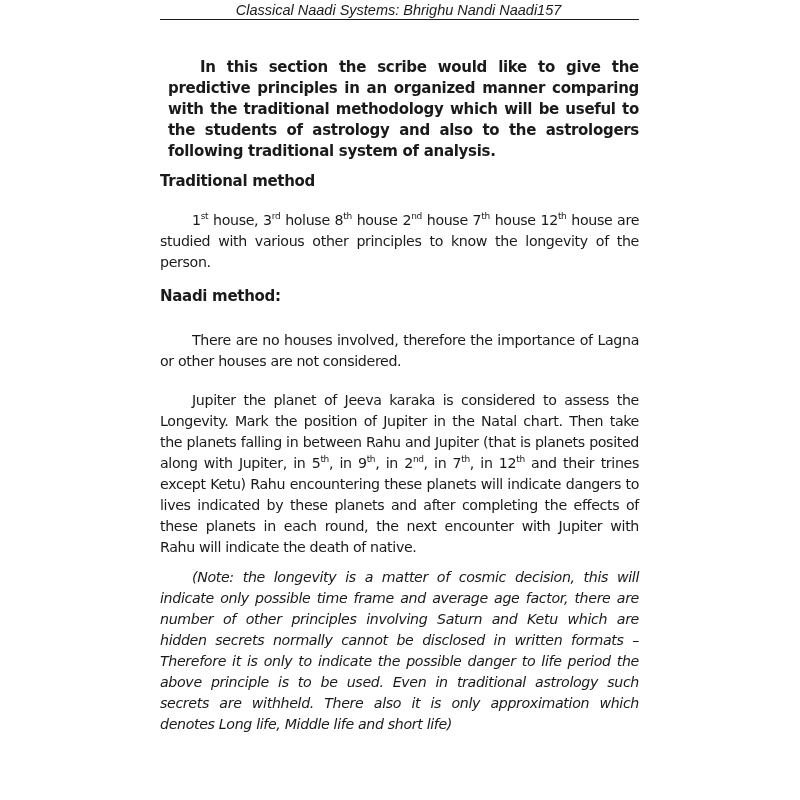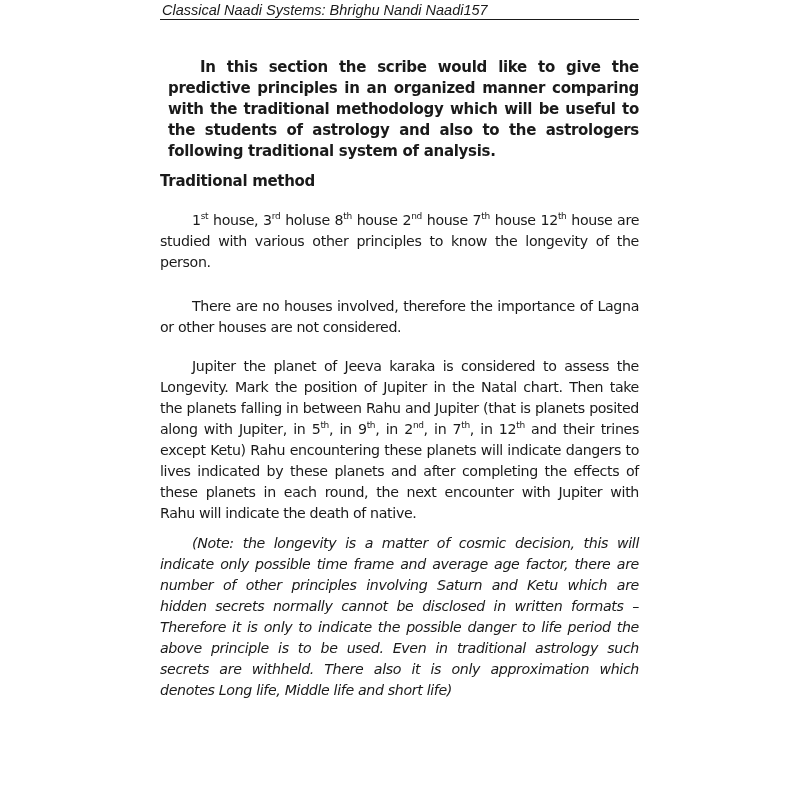--- a/index.html
+++ b/index.html
@@ -15,21 +15,21 @@
       color: #1a1a1a;
     }
     .page {
       position: absolute;
       left: 160px;
       top: 0;
       width: 479px;
     }
     .running-header {
       display: flex;
-      justify-content: flex-start;
+      justify-content: center;
       align-items: flex-end;
       font-family: "Liberation Sans", sans-serif;
       font-style: italic;
       font-size: 14.5px;
       height: 19px;
       border-bottom: 1.6px solid #1a1a1a;
       padding: 0 4px 0 2px;
       line-height: 17px;
     }
     .content {
@@ -94,20 +94,21 @@
   </div>
 
   <div class="content">
     <p class="intro">In this section the scribe would like to give the predictive principles in an organized manner comparing with the traditional methodology which will be useful to the students of astrology and also to the astrologers following traditional system of analysis.</p>
 
 
     <div class="h2">Traditional method</div>
 
     <p class="p-trad"><span>1</span><sup>st</sup><span> house, </span><span>3</span><sup>rd</sup><span> holuse </span><span>8</span><sup>th</sup><span> house </span><span>2</span><sup>nd</sup><span> house </span><span>7</span><sup>th</sup><span> house </span><span>12</span><sup>th</sup><span> </span><span>house are studied with various other principles to know the longevity of the person.</span></p>
 
+    <div class="h3">Naadi method:</div>
 
     <p class="p-naadi1">There are no houses involved, therefore the importance of Lagna or other houses are not considered.</p>
 
     <p class="p-naadi2"><span>Jupiter the planet of Jeeva karaka is considered to assess the Longevity. Mark the position of Jupiter in the Natal chart. Then take the planets falling in between Rahu and Jupiter (that is planets posited along with Jupiter, in </span><span>5</span><sup>th</sup><span>, in </span><span>9</span><sup>th</sup><span>, in </span><span>2</span><sup>nd</sup><span>, in </span><span>7</span><sup>th</sup><span>, in </span><span>12</span><sup>th</sup><span> and their trines except Ketu) Rahu encountering these planets will indicate dangers to lives indicated by these planets and after completing the effects of these planets in each round, the next encounter with Jupiter with Rahu will indicate the death of native.</span></p>
 
     <p class="p-note">(Note: the longevity is a matter of cosmic decision, this will indicate only possible time frame and average age factor, there are number of other principles involving Saturn and Ketu which are hidden secrets normally cannot be disclosed in written formats – Therefore it is only to indicate the possible danger to life period the above principle is to be used. Even in traditional astrology such secrets are withheld. There also it is only approximation which denotes Long life, Middle life and short life)</p>
   </div>
 </div>
 
 </body></html>

